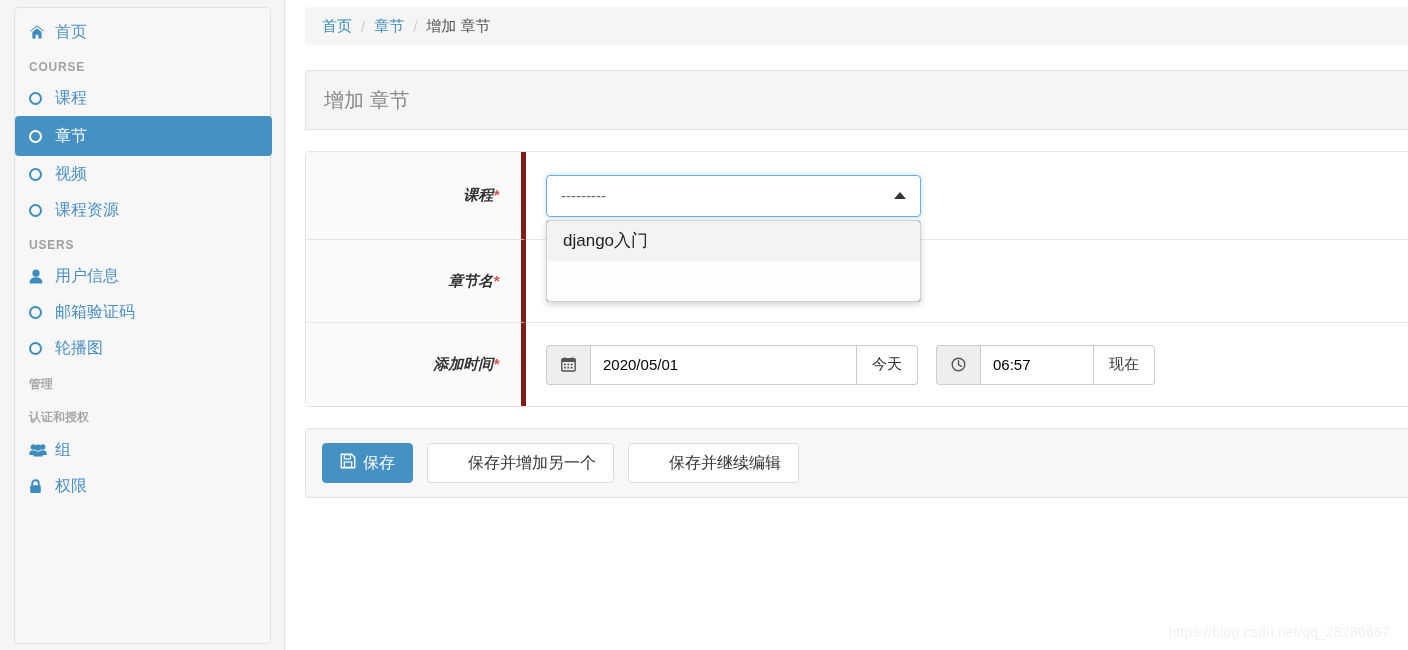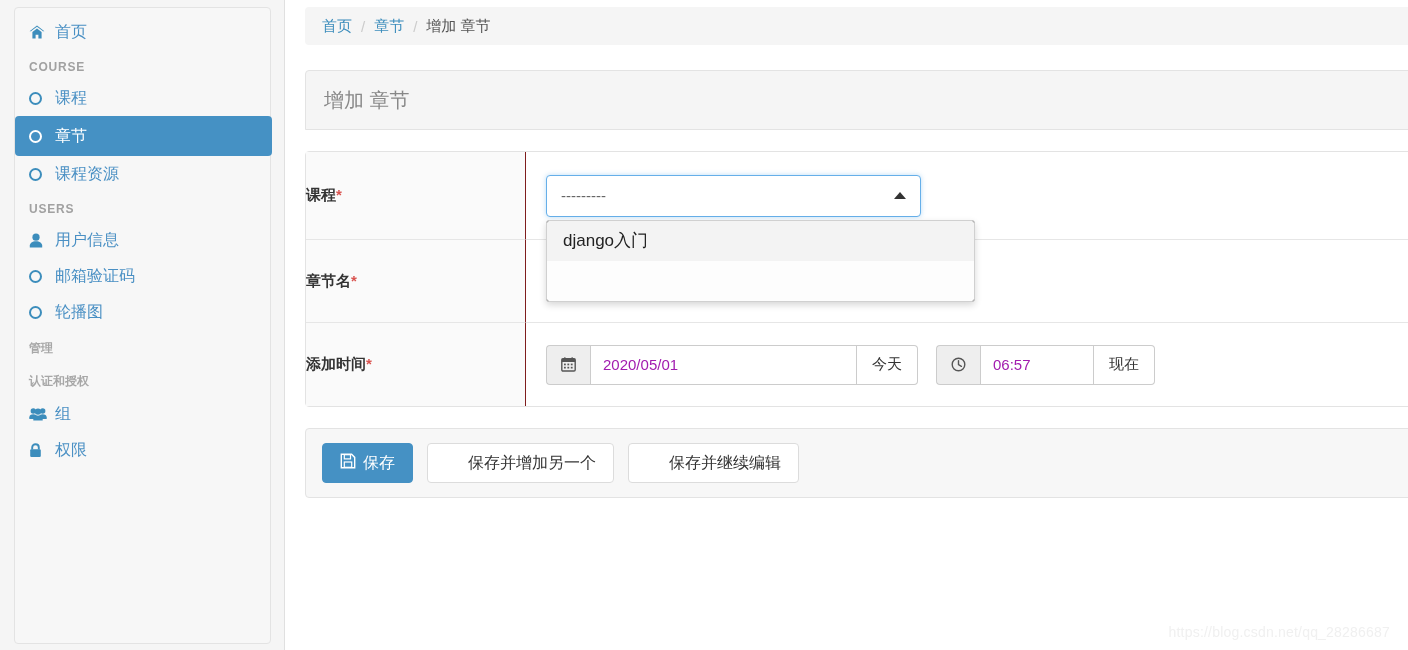--- a/index.html
+++ b/index.html
@@ -124,25 +124,27 @@
   .form-table tr { }
   .form-table td {
     border-bottom: 1px solid #e6e6e6;
     vertical-align: middle;
     padding: 0;
   }
   .form-table tr:last-child td { border-bottom: none; }
   td.lbl-cell {
     width: 220px;
     background: #fafafa;
-    border-right: 1px solid #7f1d1d;
+    border-right: 5px solid #7f1d1d;
+    text-align: right;
     padding: 0 22px 0 0;
     font-weight: bold;
     font-size: 15px;
     color: #333;
+    font-style: italic;
   }
   td.field-cell {
     padding: 0 0 0 20px;
     position: relative;
   }
   .req { color: #d9534f; font-weight: bold; }
 
   .row-course td { height: 88px; }
   .row-name   td { height: 83px; }
   .row-time   td { height: 83px; }
@@ -164,21 +166,21 @@
   .select-box .val { flex: 1; color: #666; letter-spacing: 0px; }
   .caret-up {
     width: 0; height: 0;
     border-left: 6px solid transparent;
     border-right: 6px solid transparent;
     border-bottom: 7px solid #333;
   }
   .select-menu {
     position: absolute;
     left: 0; top: 45px;
-    width: 429px;
+    width: 375px;
     background: #000000;
     border: 1px solid #d0d0d0;
     border-radius: 3px;
     box-shadow: 0 3px 7px rgba(0,0,0,0.16);
     overflow: hidden;
     z-index: 30;
   }
   .select-opt {
     height: 40px;
     display: flex; align-items: center;
@@ -214,21 +216,21 @@
     display: flex; align-items: center; justify-content: center;
     color: #555;
     font-size: 16px;
   }
   .ig-input {
     border: 1px solid #cccccc;
     background: #ffffff;
     padding: 0 12px;
     display: flex; align-items: center;
     font-size: 15px;
-    color: #a21caf;
+    color: #000000;
     font-family: "Liberation Sans", sans-serif;
   }
   .ig-input.date { width: 267px; }
   .ig-input.time { width: 114px; }
   .ig-btn {
     background: #ffffff;
     border: 1px solid #cccccc;
     border-left: none;
     border-radius: 0 4px 4px 0;
     padding: 0 15px;
@@ -308,20 +310,26 @@
         <span class="lbl">课程</span>
       </a>
 
       <a class="nav-link active">
         <span class="ic">
             <span class="circ"></span>
           </span>
         <span class="lbl">章节</span>
       </a>
 
+      <a class="nav-link">
+        <span class="ic">
+            <span class="circ"></span>
+          </span>
+        <span class="lbl">视频</span>
+      </a>
 
       <a class="nav-link">
         <span class="ic">
             <span class="circ"></span>
           </span>
         <span class="lbl">课程资源</span>
       </a>
 
       <div class="nav-head">USERS</div>
 

